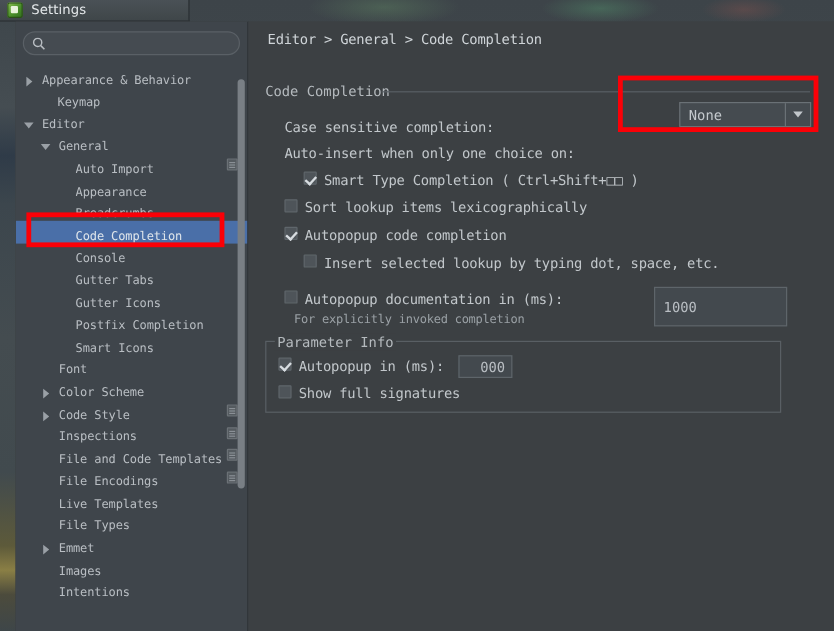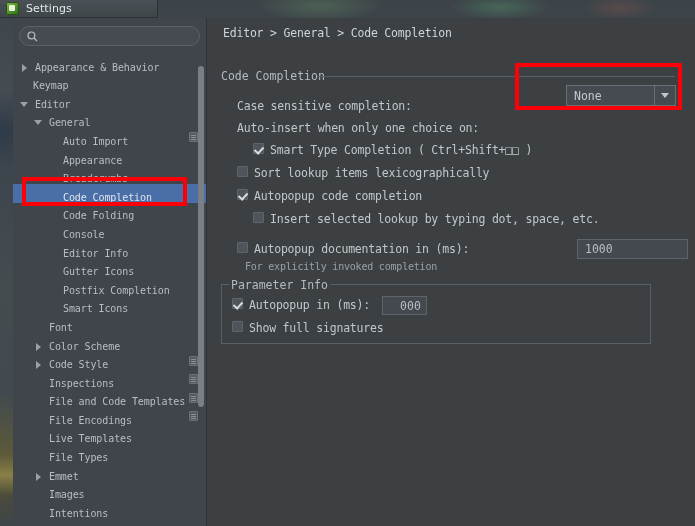--- a/index.html
+++ b/index.html
@@ -367,21 +367,21 @@
       </div>
     </div>
 
     <div id="tree">
         <div class="trow">
           <span class="arrow right" style="margin-left: 6px;"></span>
           <span class="tlabel" style="margin-left: 5px;">Appearance &amp; Behavior</span>
         </div>
         <div class="trow">
           <span class="arrow" style="margin-left: 6px;"></span>
-          <span class="tlabel" style="margin-left: 3px;">Keymap</span>
+          <span class="tlabel" style="margin-left: 18px;">Keymap</span>
         </div>
         <div class="trow">
           <span class="arrow down" style="margin-left: 6px;"></span>
           <span class="tlabel" style="margin-left: 5px;">Editor</span>
         </div>
         <div class="trow">
           <span class="arrow down" style="margin-left: 20px;"></span>
           <span class="tlabel" style="margin-left: 5px;">General</span>
         </div>
         <div class="trow">
@@ -396,29 +396,25 @@
         <div class="trow">
           <span class="arrow" style="margin-left: 34px;"></span>
           <span class="tlabel" style="margin-left: 5px;">Breadcrumbs</span>
         </div>
         <div class="trow sel">
           <span class="arrow" style="margin-left: 34px;"></span>
           <span class="tlabel" style="margin-left: 5px;">Code Completion</span>
         </div>
         <div class="trow">
           <span class="arrow" style="margin-left: 34px;"></span>
-          <span class="tlabel" style="margin-left: 5px;">Code Folding</span>
-        </div>
-        <div class="trow">
-          <span class="arrow" style="margin-left: 34px;"></span>
           <span class="tlabel" style="margin-left: 5px;">Console</span>
         </div>
         <div class="trow">
           <span class="arrow" style="margin-left: 34px;"></span>
-          <span class="tlabel" style="margin-left: 5px;">Editor Info</span>
+          <span class="tlabel" style="margin-left: 5px;">Gutter Tabs</span>
         </div>
         <div class="trow">
           <span class="arrow" style="margin-left: 34px;"></span>
           <span class="tlabel" style="margin-left: 5px;">Gutter Icons</span>
         </div>
         <div class="trow">
           <span class="arrow" style="margin-left: 34px;"></span>
           <span class="tlabel" style="margin-left: 5px;">Postfix Completion</span>
         </div>
         <div class="trow">
@@ -520,21 +516,21 @@
       <div class="row" style="left:32px; top:143px;">
         <span class="cb"></span>
         <span class="lbl">Insert selected lookup by typing dot, space, etc.</span>
       </div>
 
       <div class="row" style="left:16px; top:173px;">
         <span class="cb"></span>
         <span class="lbl">Autopopup documentation in (ms):</span>
       </div>
 
-      <div class="txtfield" style="position:absolute; left:324px; top:170px; width:111px; height:20px;margin-left:32px;">
+      <div class="txtfield" style="position:absolute; left:324px; top:170px; width:111px; height:33px;">
         <span>1000</span>
       </div>
 
       <div class="row" style="left:24px; top:192px;">
         <span class="lbl dim">For explicitly invoked completion</span>
       </div>
     </div>
 
     <div class="group" id="grp-pi">
       <div class="gtitle">Parameter Info</div>

